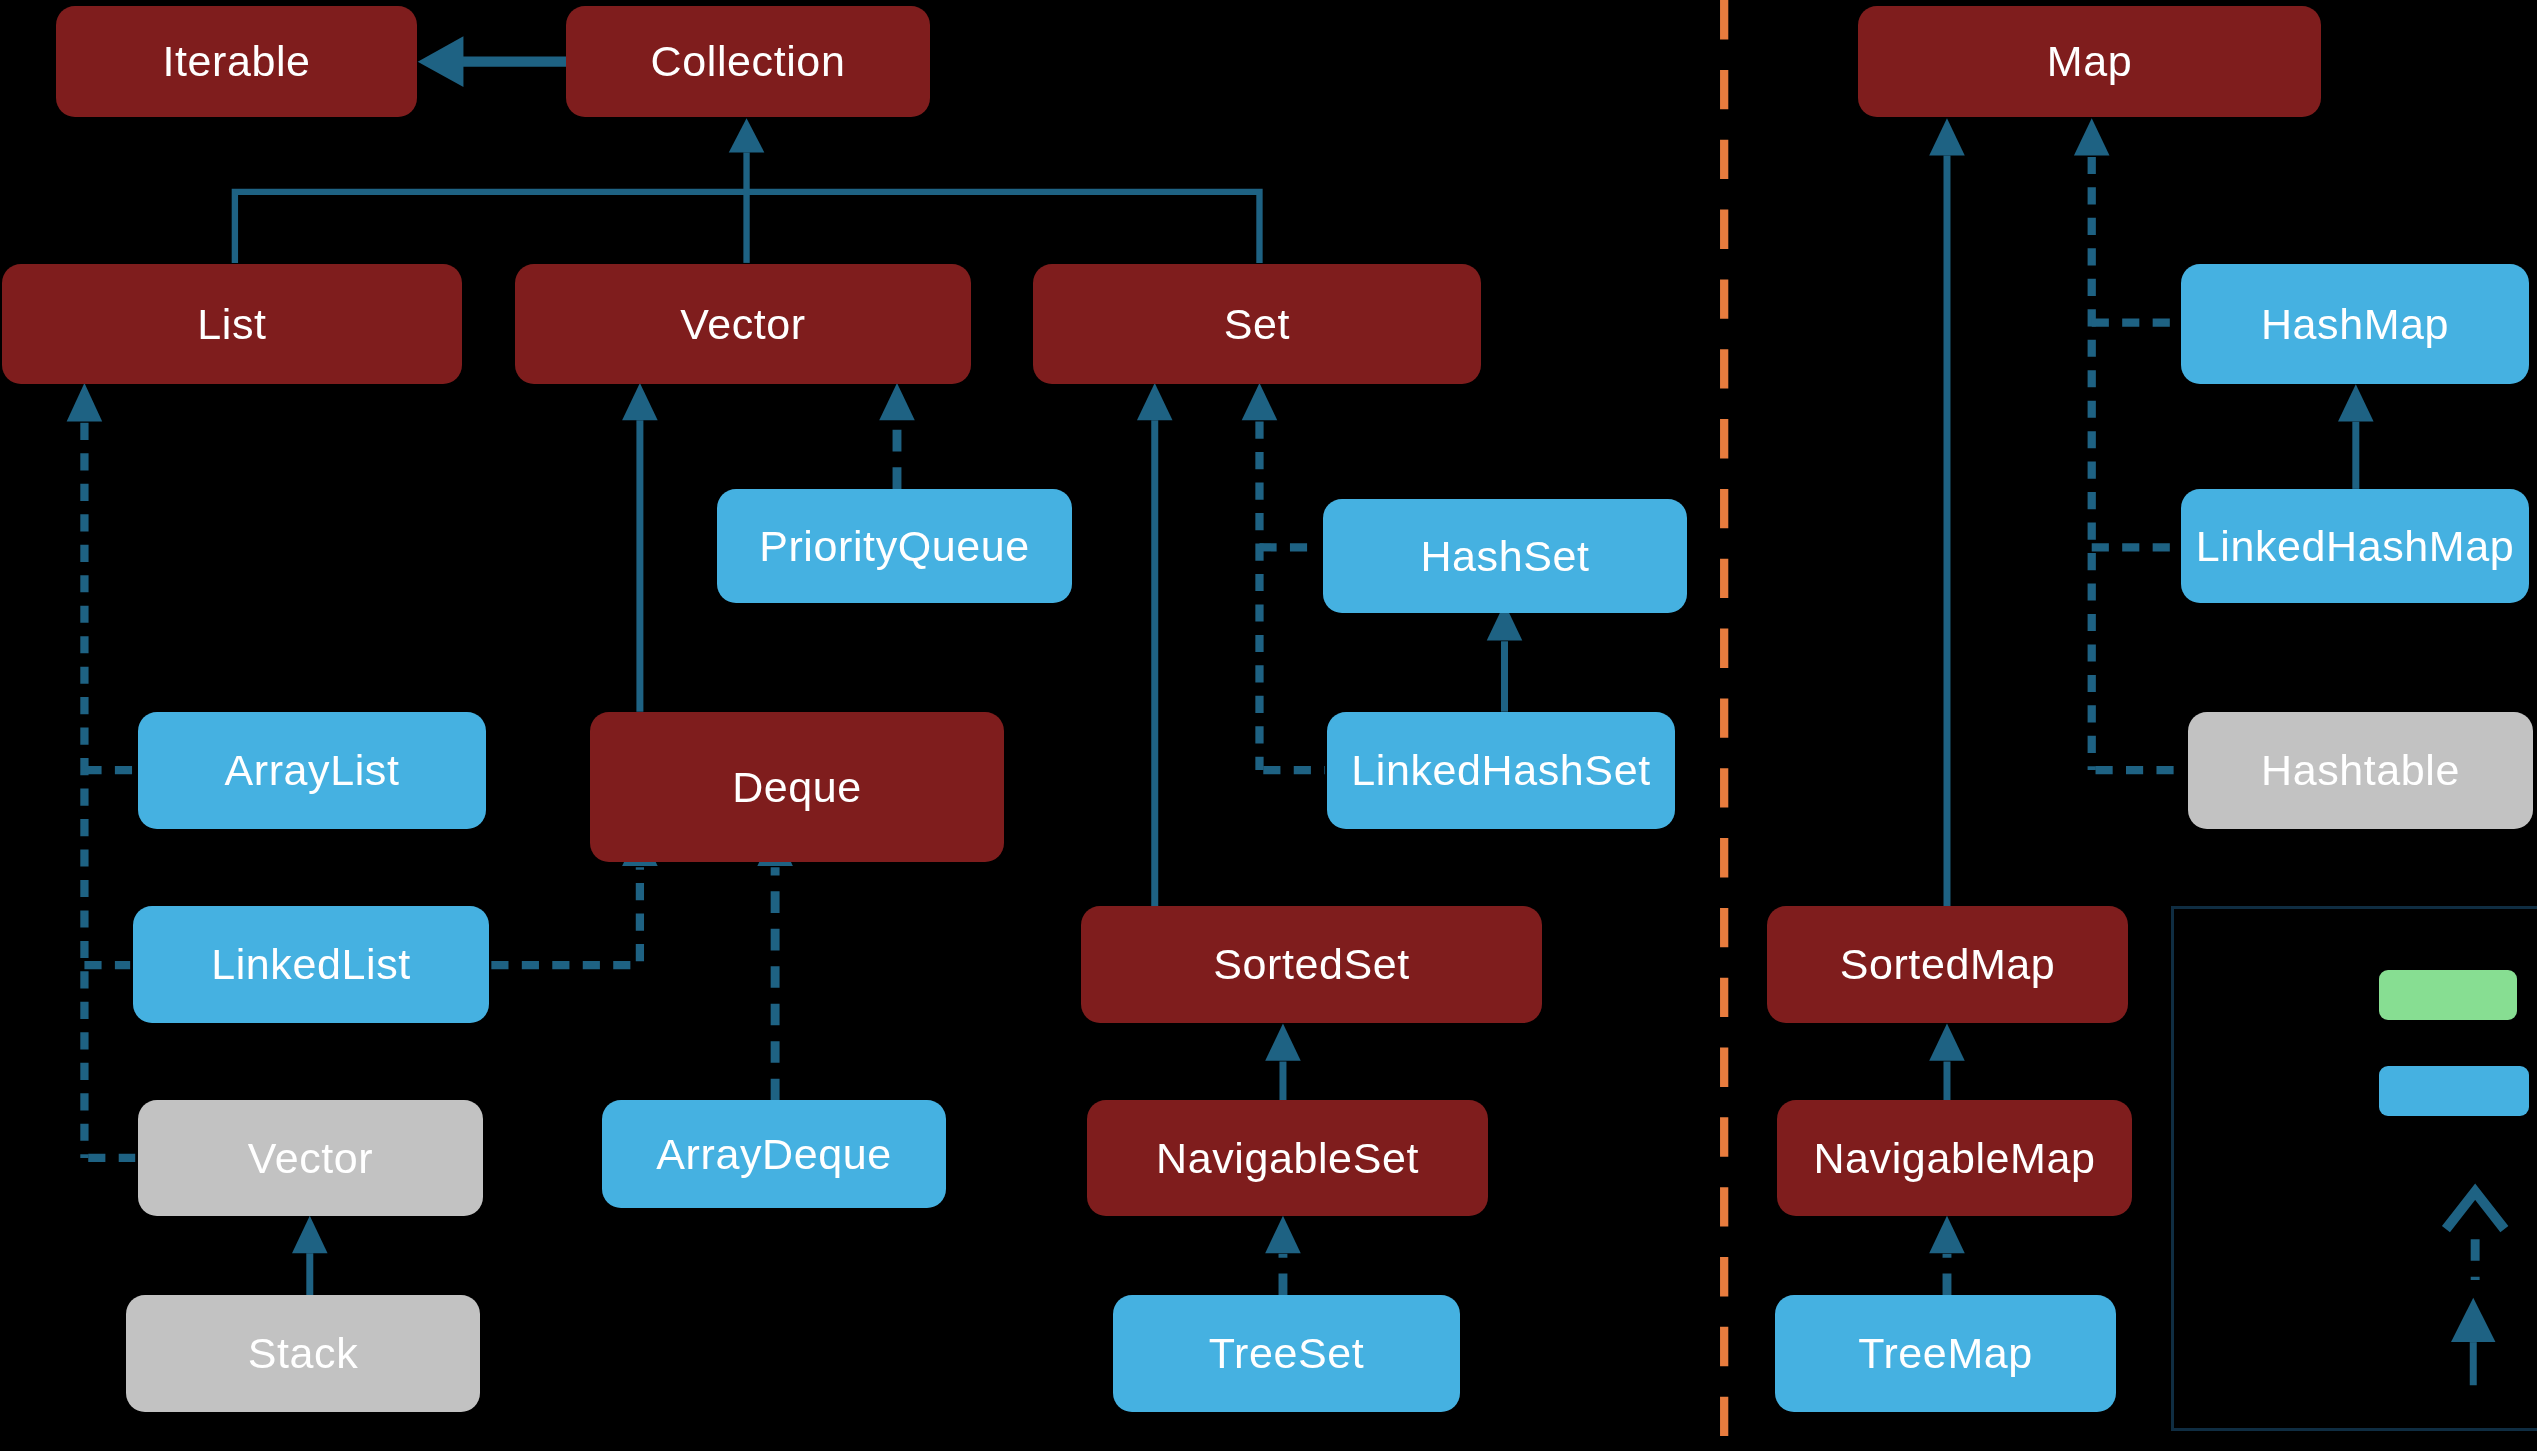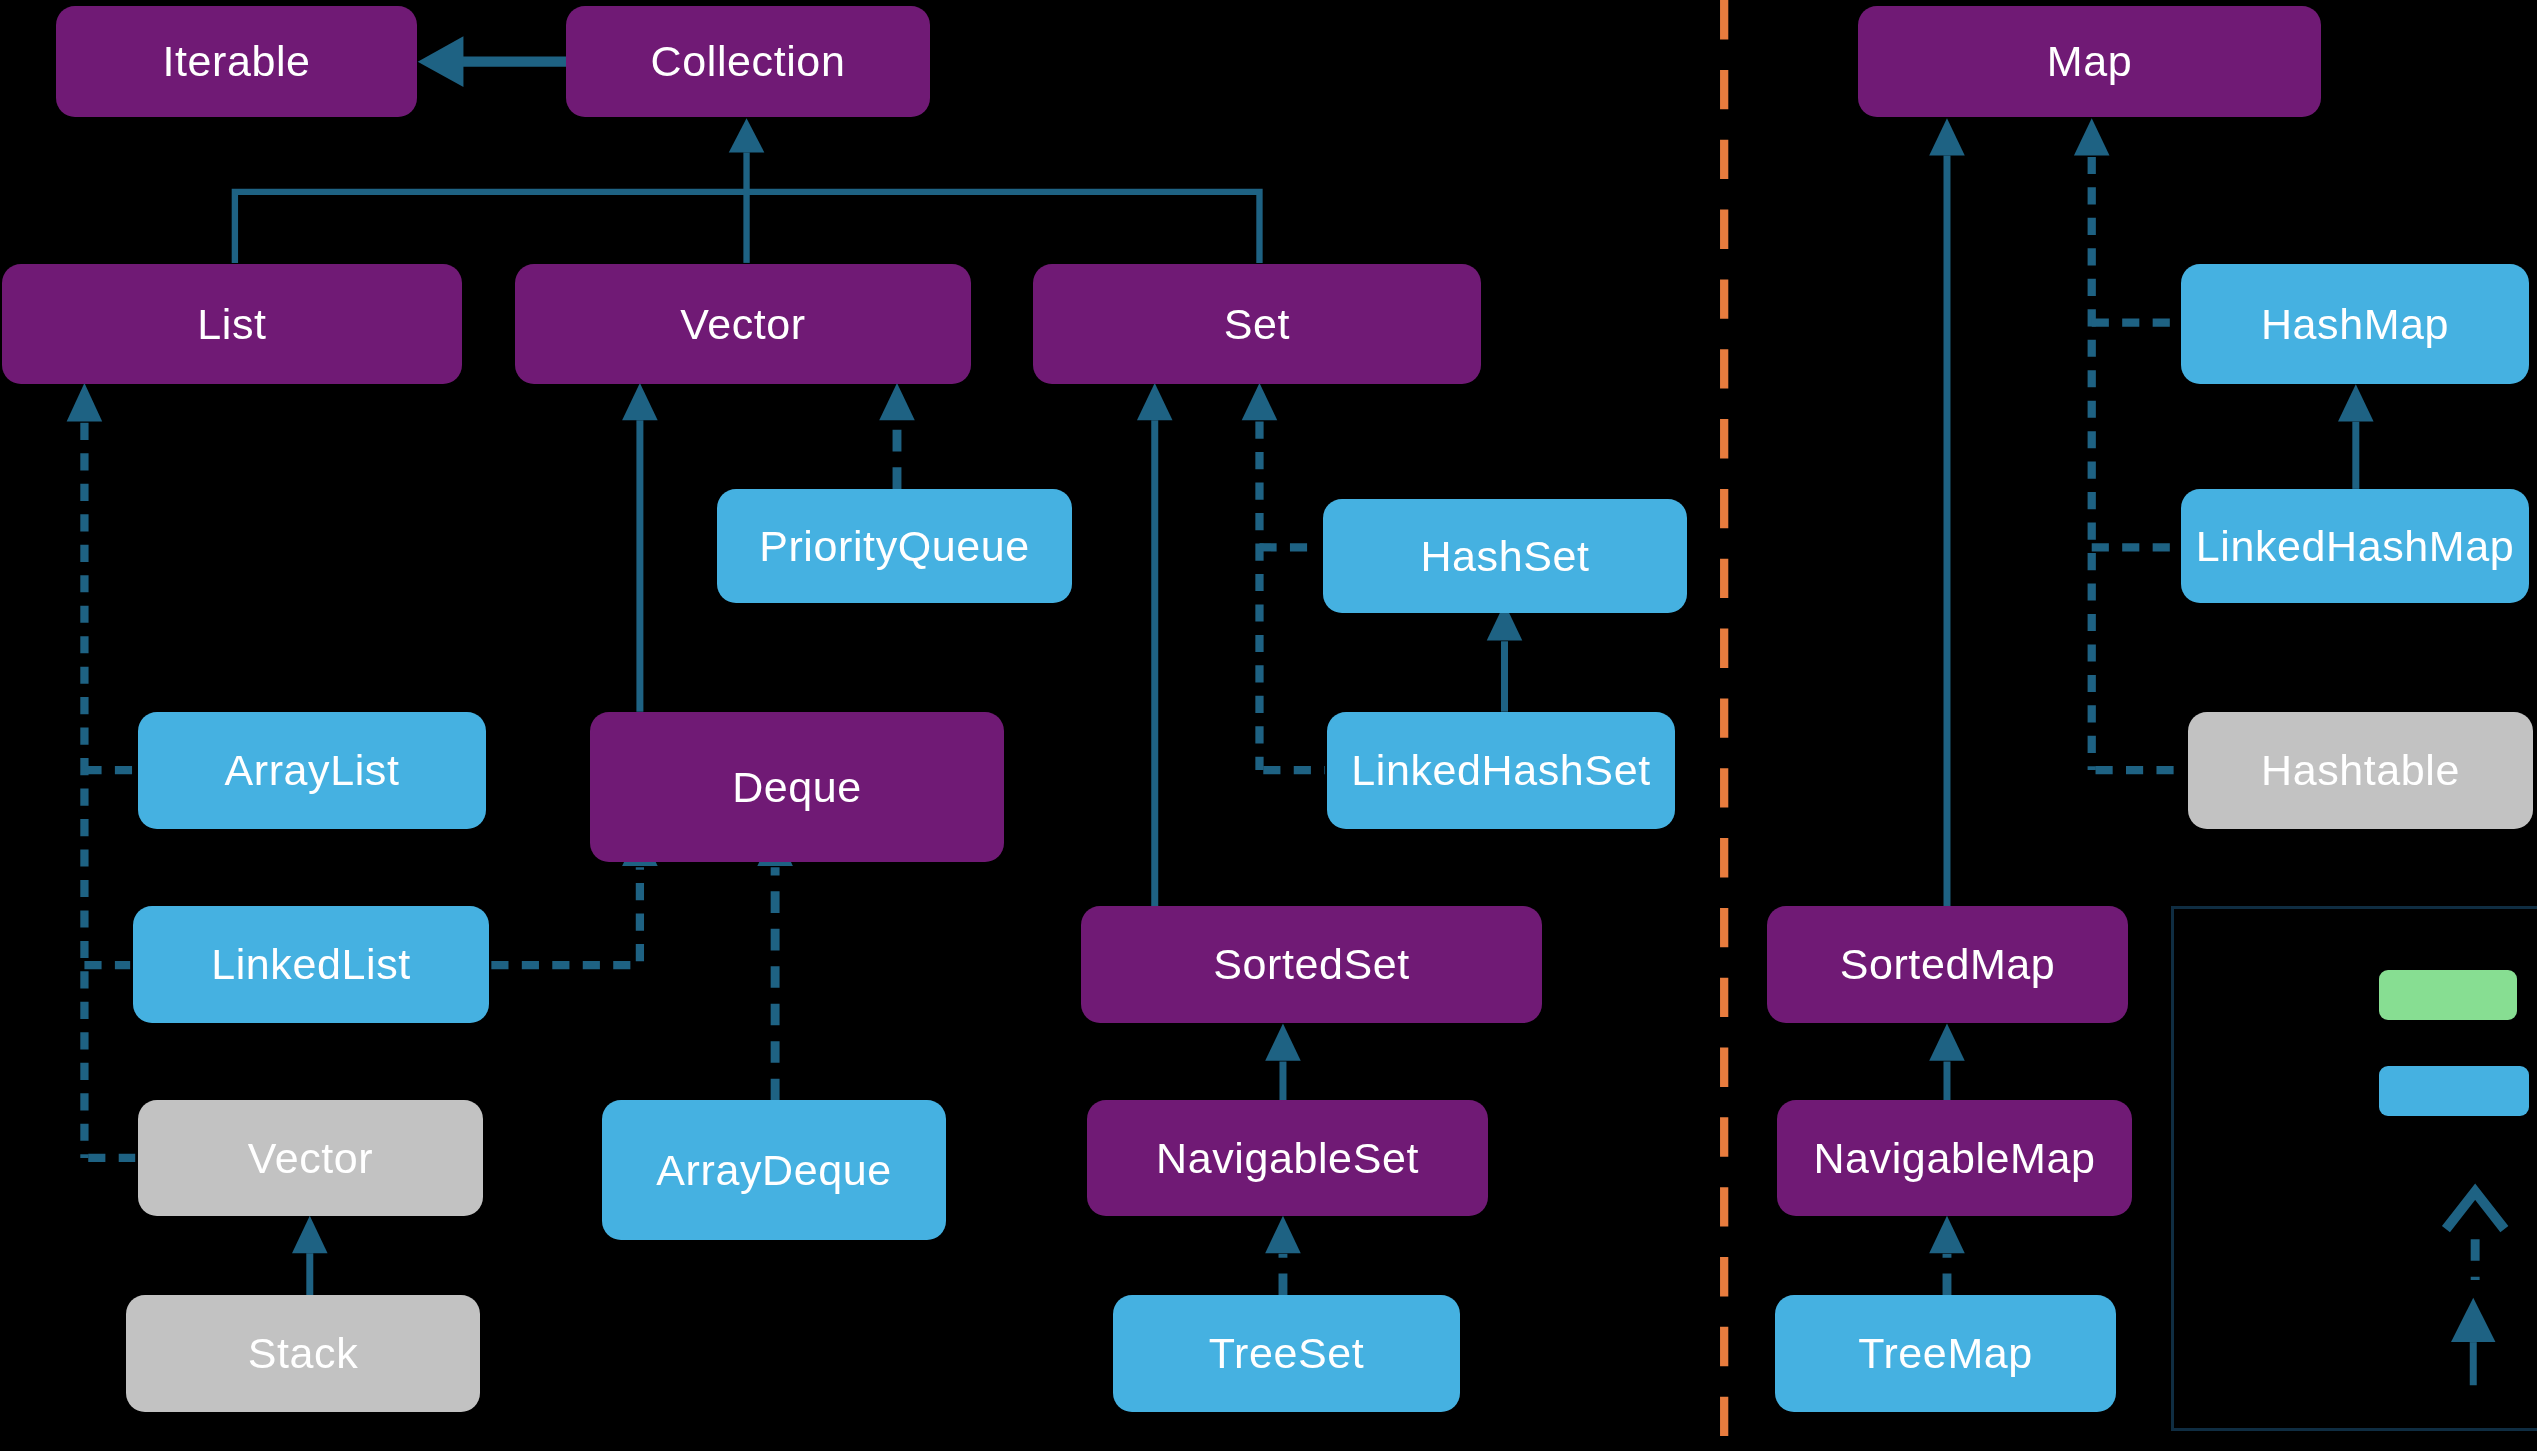--- a/index.html
+++ b/index.html
@@ -12,21 +12,21 @@
   }
   #edges{position:absolute;left:0;top:0;z-index:1;}
   .node{
     position:absolute;z-index:2;
     border-radius:19px;
     display:flex;align-items:center;justify-content:center;
     color:#fff;
     font-size:43px;font-weight:300;letter-spacing:0.6px;
     white-space:nowrap;
   }
-  .green{background:#701a75;}
+  .green{background:#7f1d1d;}
   .blue{background:#45B1E1;}
   .gray{background:#C2C2C2;text-align:right;}
   .legend-box{
     position:absolute;z-index:2;
     border:3.8px solid #0F2D42;
     background:transparent;
   }
   .swatch{position:absolute;z-index:3;border-radius:9px;}
   
   .s  {stroke:#1E6283;stroke-width:11;fill:none;}
@@ -173,21 +173,21 @@
   <div class="node blue" style="left:138px;top:712px;width:348px;height:117px">ArrayList</div>
   <div class="node green" style="left:590px;top:712px;width:414px;height:150px">Deque</div>
   <div class="node blue" style="left:1327px;top:712px;width:348px;height:117px">LinkedHashSet</div>
   <div class="node gray" style="left:2188px;top:712px;width:345px;height:117px">Hashtable</div>
 
   <div class="node blue" style="left:133px;top:906px;width:356px;height:117px">LinkedList</div>
   <div class="node green" style="left:1081px;top:906px;width:461px;height:117px">SortedSet</div>
   <div class="node green" style="left:1767px;top:906px;width:361px;height:117px">SortedMap</div>
 
   <div class="node gray" style="left:138px;top:1100px;width:345px;height:116px">Vector</div>
-  <div class="node blue" style="left:602px;top:1100px;width:344px;height:140px">ArrayDeque</div>
+  <div class="node blue" style="left:602px;top:1100px;width:344px;height:108px">ArrayDeque</div>
   <div class="node green" style="left:1087px;top:1100px;width:401px;height:116px">NavigableSet</div>
   <div class="node green" style="left:1777px;top:1100px;width:355px;height:116px">NavigableMap</div>
 
   <div class="node gray" style="left:126px;top:1295px;width:354px;height:117px">Stack</div>
   <div class="node blue" style="left:1113px;top:1295px;width:347px;height:117px">TreeSet</div>
   <div class="node blue" style="left:1775px;top:1295px;width:341px;height:117px">TreeMap</div>
 
   <div class="legend-box" style="left:2171px;top:906px;width:419px;height:519px"></div>
   <div class="swatch" style="left:2379px;top:970px;width:138px;height:50px;background:#87DE92"></div>
   <div class="swatch" style="left:2379px;top:1066px;width:150px;height:50px;background:#45B1E1"></div>

